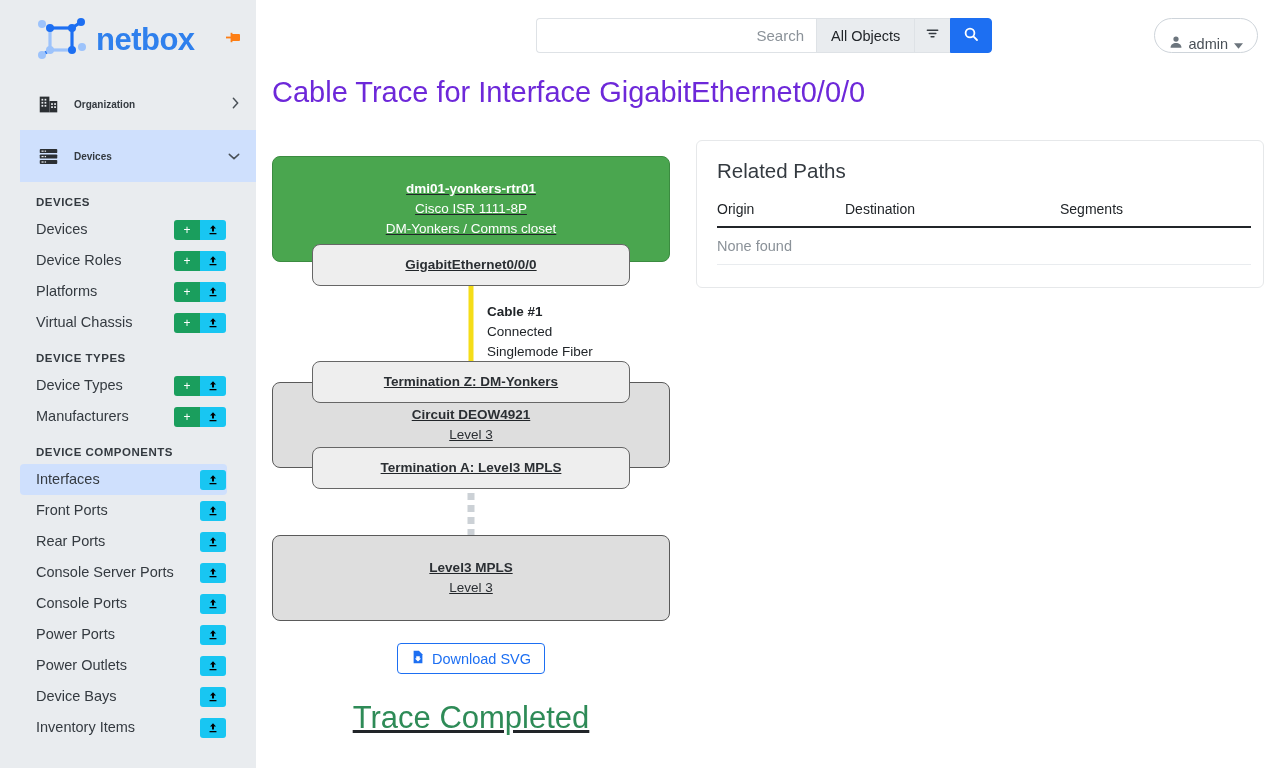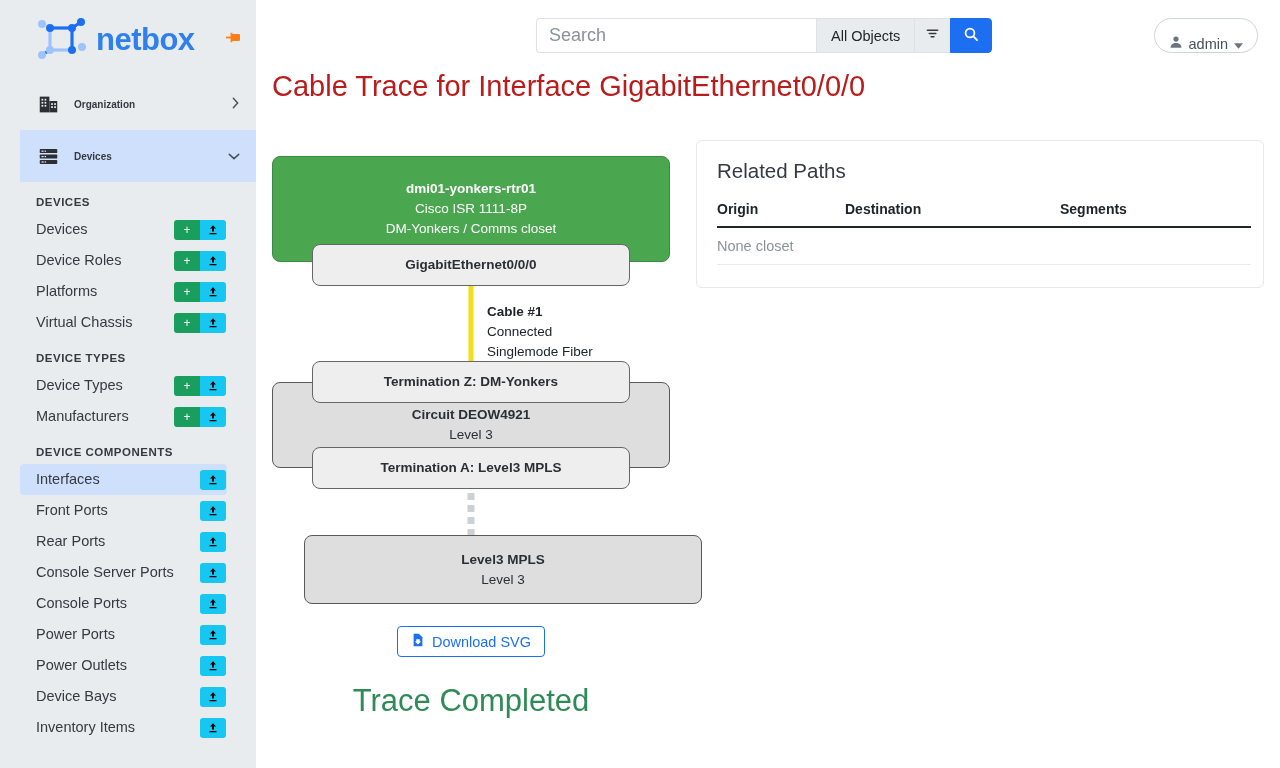--- a/index.html
+++ b/index.html
@@ -80,23 +80,23 @@
     background: #ffffff;
   }
   .search-wrap {
     position: absolute; left: 280px; top: 18px;
     display: flex; height: 35px; align-items: stretch;
   }
   .search-input {
     width: 280px; height: 35px;
     border: 1px solid #dee2e6; border-right: none;
     border-radius: 4px 0 0 4px;
-    padding: 0 12px; font-size: 18px; color: #212529;
+    padding: 0 12px; font-size: 15px; color: #212529;
     font-family: "Liberation Sans", sans-serif;
-    outline: none; background: #fff;
+    outline: none; background: #fff; text-align: right;
   }
   .search-input::placeholder { color: #8b9299; }
   .obj-select {
     display: flex; align-items: center; padding: 0 14px;
     background: #e9ecef; border: 1px solid #dee2e6; border-right: none;
     font-size: 14.5px; color: #212529; cursor: pointer;
   }
   .filter-btn {
     display: flex; align-items: center; justify-content: center;
     width: 36px; background: #e9ecef;
@@ -112,27 +112,27 @@
     position: absolute; right: 22px; top: 18px;
     display: flex; align-items: flex-end; gap: 6px;
     height: 35px; padding: 0 14px;
     border: 1px solid #ced4da; border-radius: 18px;
     background: #fff; color: #495057; font-size: 14.5px; cursor: pointer;
   }
 
   
   #main { position: absolute; left: 256px; top: 70px; right: 0; bottom: 0; background: #fff; }
   .page-title {
-    position: absolute; left: 16px; top: 0;
-    font-size: 29px; font-weight: normal; color: #b91c1c;
+    position: absolute; left: 16px; top: 6px;
+    font-size: 29px; font-weight: normal; color: #6d28d9;
     white-space: nowrap;
   }
 
   
-  #trace { position: absolute; left: 16px; top: 86px; width: 398px; }
+  #trace { position: absolute; left: 16px; top: 86px; width: 398px; text-decoration: underline; }
   .tbox {
     position: relative;
     border: 1px solid #5a5a5a;
     border-radius: 8px;
     text-align: center;
     display: flex; flex-direction: column; align-items: center; justify-content: center;
   }
   .tbox .t1 { font-size: 13.5px; font-weight: bold; line-height: 20px; }
   .tbox .t2 { font-size: 13.5px; font-weight: normal; line-height: 20px; }
 
@@ -163,22 +163,22 @@
   }
   .term-box.on-circuit { margin-top: -21px; }
 
   .dots { height: 46px; width: 398px; position: relative; }
   .dot {
     position: absolute; left: 199px; width: 7px; height: 7px;
     background: #ccd1d6; transform: translateX(-3.5px);
   }
 
   .end-box {
-    width: 398px; height: 69px; margin-top: 0;
-    background: #dedede; border-color: #5a5a5a; color: #2b2f33; margin-left: 32px;
+    width: 398px; height: 86px; margin-top: 0;
+    background: #dedede; border-color: #5a5a5a; color: #2b2f33;
   }
 
   .dl-wrap { width: 398px; text-align: center; margin-top: 22px; }
   .dl-btn {
     display: inline-flex; align-items: center; gap: 7px;
     height: 31px; padding: 0 13px;
     background: #fff; border: 1px solid #1d6ff2; border-radius: 4px;
     color: #1d6ff2; font-size: 14.5px; cursor: pointer;
     font-family: "Liberation Sans", sans-serif;
   }
@@ -191,21 +191,21 @@
   #related {
     position: absolute; left: 440px; top: 70px; width: 568px;
     background: #fff; border: 1px solid #e6e8ea; border-radius: 6px;
     padding: 18px 12px 22px 20px;
   }
   #related h2 {
     margin: 0 0 18px 0; font-size: 20.5px; font-weight: normal; color: #343a40;
   }
   #related table { width: 100%; border-collapse: collapse; }
   #related th {
-    text-align: left; font-size: 14px; font-weight: bold; color: #212529;
+    text-align: left; font-size: 14px; font-weight: normal; color: #212529;
     padding: 0 0 9px 0; border-bottom: 2px solid #212529;
   }
   #related td {
     font-size: 14.5px; color: #8b9299;
     padding: 10px 0; border-bottom: 1px solid #e9ecef;
   }
   .col-origin { width: 128px; }
   .col-dest { width: 215px; }
 </style>
 </head>
@@ -583,19 +583,19 @@
     <table>
       <thead>
         <tr>
           <th class="col-origin">Origin</th>
           <th class="col-dest">Destination</th>
           <th>Segments</th>
         </tr>
       </thead>
       <tbody>
         <tr>
-          <td colspan="3">None closet</td>
+          <td colspan="3">None found</td>
         </tr>
       </tbody>
     </table>
   </div>
 
 </div>
 
 </body></html>

